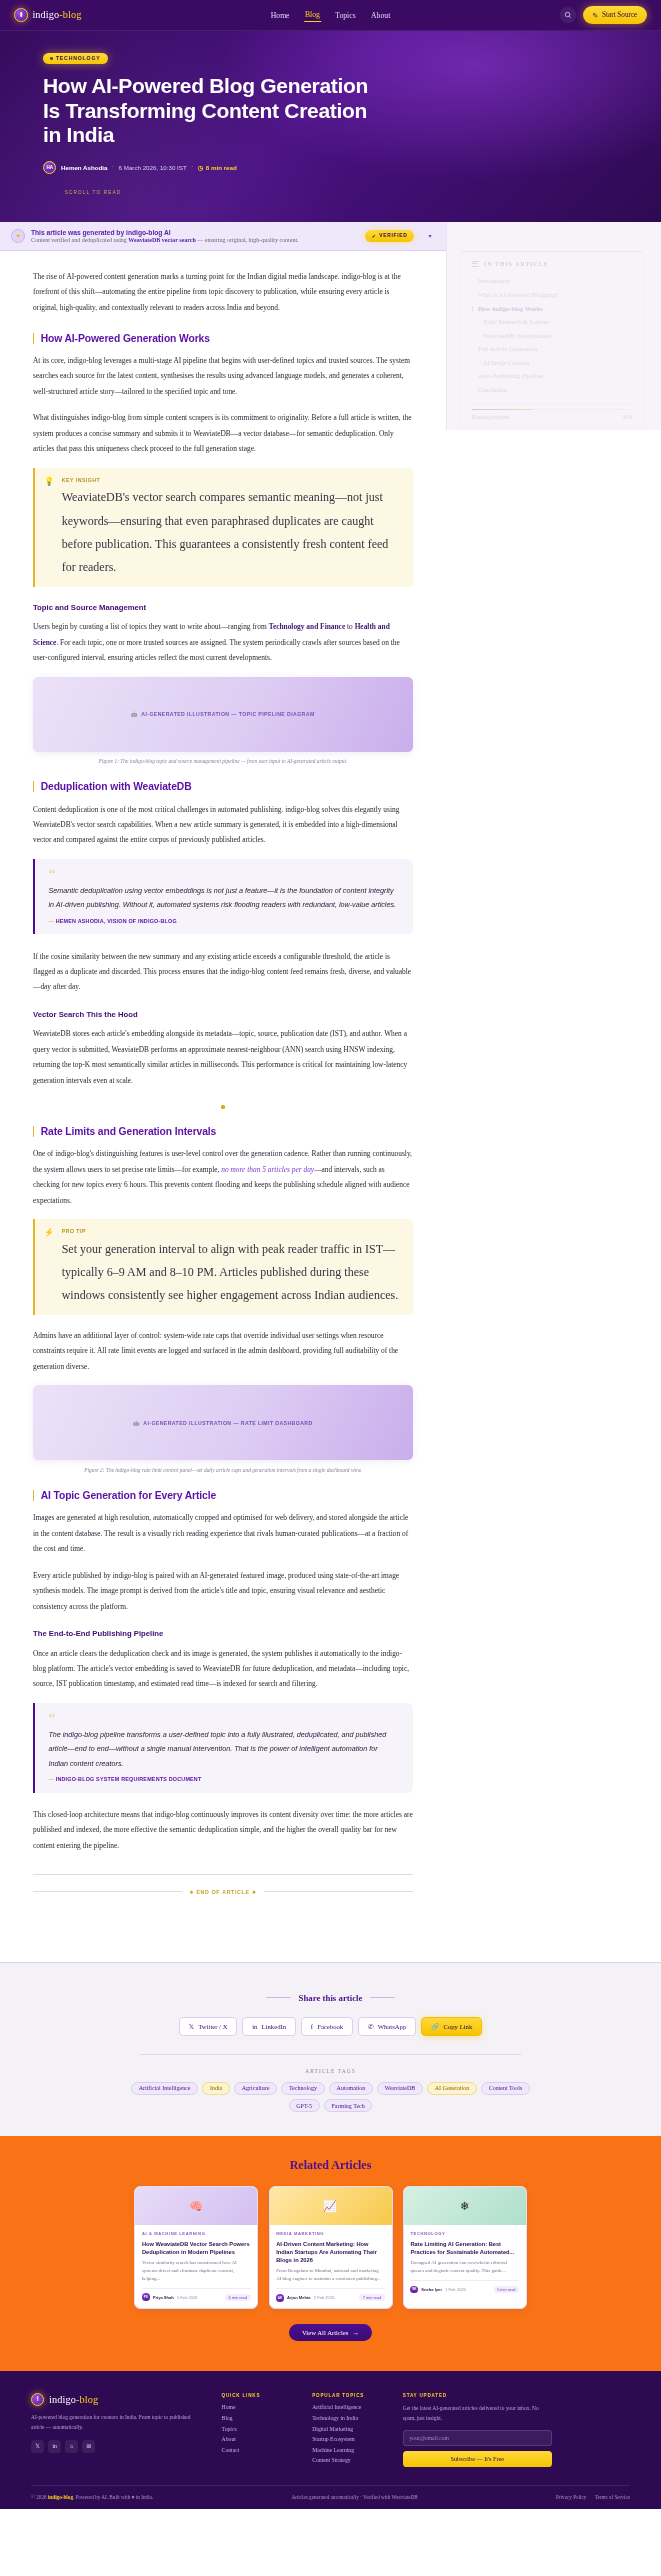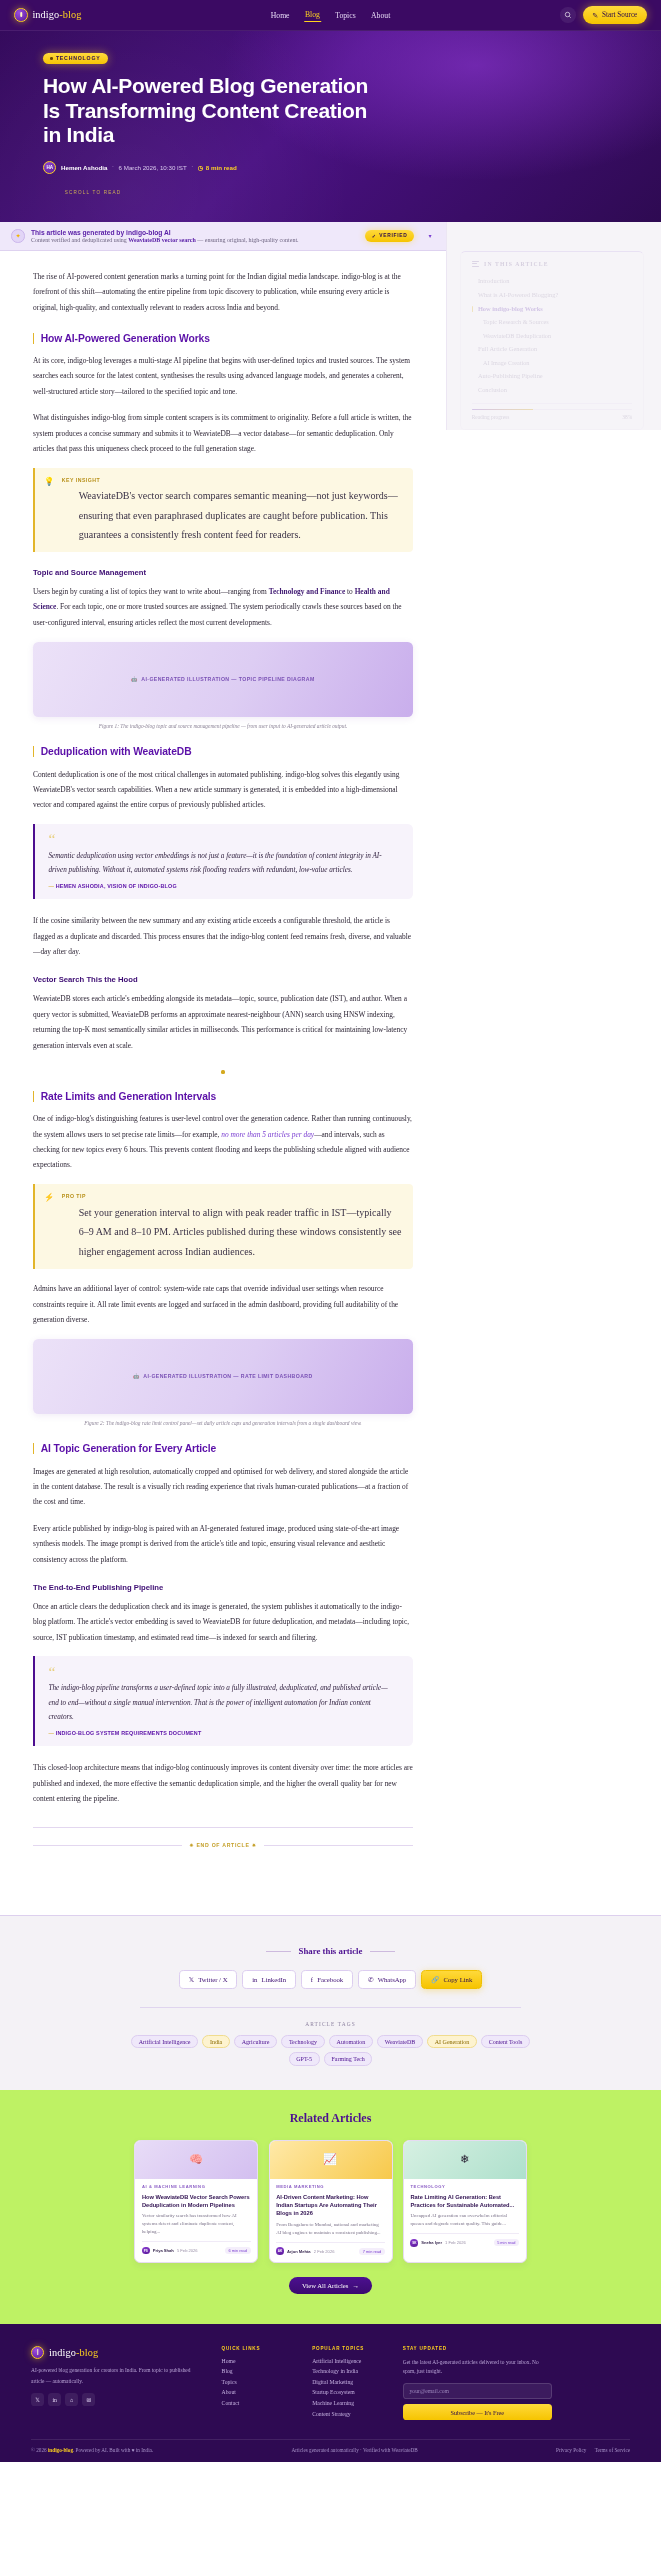--- a/index.html
+++ b/index.html
@@ -154,30 +154,30 @@
   
   .callout{
     background:#fdf8e3; border-left:2.1px solid #e2b52a; border-radius:0 4.1px 4.1px 0;
     padding:8.8px 11.3px 7.7px 9.3px; margin: 2.1px 0 12.4px; display:flex; gap:7.2px;
   }
   .callout-ico{font-size:8.2px;line-height:1;padding-top:1px;}
   .callout-label{
     font-family:"Liberation Sans",sans-serif;font-size:5.2px;font-weight:bold;
     letter-spacing:0.5px;color:#b8901a;margin-bottom:3.6px;
   }
-  .callout-text{font-family:"Liberation Serif",serif;font-size:10px;line-height:1.95;color:#3a3146;margin-left:17px;}
+  .callout-text{font-family:"Liberation Serif",serif;font-size:12px;line-height:1.95;color:#3a3146;}
 
   
   .quote{
     background:#f7f3fb; border-left:2.1px solid #4c0d8f; border-radius:0 5.2px 5.2px 0;
     padding: 7.2px 15.5px 10.3px 13.4px; margin: 3.1px 0 14.4px;
   }
   .quote-mark{font-family:"Liberation Serif",serif;font-size:15.5px;color:#e8cf7e;line-height:1;}
   .quote-text{
-    font-family:Liberation Serif, serif;font-style:italic;font-size:7.2px;line-height:2.0;
+    font-family:Liberation Sans, sans-serif;font-style:italic;font-size:7.2px;line-height:2.0;
     color:#30203f;margin:2.1px 0 5.2px;
   }
   .quote-cite{
     font-family:"Liberation Sans",sans-serif;font-size:5.4px;font-weight:bold;
     letter-spacing:0.2px;color:#5b10a8;
   }
   .quote-cite .dash{color:#d9b64a;}
 
   
   .figure{margin: 2.1px 0 5.2px;}
@@ -265,21 +265,21 @@
     letter-spacing:1.1px;color:#8d82a0;margin-bottom:8.2px;
   }
   .tags{display:flex;flex-wrap:wrap;justify-content:center;gap:4.1px;max-width:412px;margin:0 auto;}
   .tag{
     background:#efe8fa;border:0.5px solid #dccdf0;border-radius:6.7px;
     padding:2.6px 6.7px;font-family:"Liberation Serif",serif;font-size:6px;color:#4c1090;cursor:pointer;
   }
   .tag.hl{background:#fdf3cf;border-color:#f0dc8e;color:#8a6a00;}
 
   
-  .related{background:#bef264;padding:4.1px 0 30px;}
+  .related{background:#f97316;padding:4.1px 0 30px;}
   .related h2{
     text-align:center;font-family:"Liberation Serif",serif;font-size:12px;
     font-weight:bold;color:#4c1090;margin:17.5px 0 13.4px;
   }
   .cards{display:flex;gap:10.3px;justify-content:center;}
   .card{
     width:124px;background:#fff;border:0.5px solid #e6dcf2;border-radius:6.2px;
     overflow:hidden;box-shadow:0 2.1px 7.2px rgba(70,20,120,.06);cursor:pointer;
   }
   .card-img{height:38px;display:flex;align-items:center;justify-content:center;font-size:11.3px;}
@@ -431,21 +431,21 @@
 
       <div class="callout">
         <div class="callout-ico">💡</div>
         <div>
           <div class="callout-label">KEY INSIGHT</div>
           <div class="callout-text">WeaviateDB's vector search compares semantic meaning—not just keywords—ensuring that even paraphrased duplicates are caught before publication. This guarantees a consistently fresh content feed for readers.</div>
         </div>
       </div>
 
       <h3 class="sub">Topic and Source Management</h3>
-      <p><span>Users begin by curating a list of topics they want to write about—ranging from </span><b>Technology and Finance</b><span> to </span><b>Health and Science</b><span>. For each topic, one or more trusted sources are assigned. The system periodically crawls these sources based on the user-configured interval, ensuring articles reflect the most current developments.</span></p>
+      <p><span>Users begin by curating a list of topics they want to write about—ranging from </span><b>Technology and Finance</b><span> to </span><b>Health and Science</b><span>. For each topic, one or more trusted sources are assigned. The system periodically crawls after sources based on the user-configured interval, ensuring articles reflect the most current developments.</span></p>
 
       <div class="figure">
         <div class="figure-box">
           <div class="figure-label">
             <span>🤖</span>
             <span>AI-GENERATED ILLUSTRATION — TOPIC PIPELINE DIAGRAM</span>
           </div>
         </div>
         <div class="figure-cap">Figure 1: The indigo-blog topic and source management pipeline — from user input to AI-generated article output.</div>
       </div>

